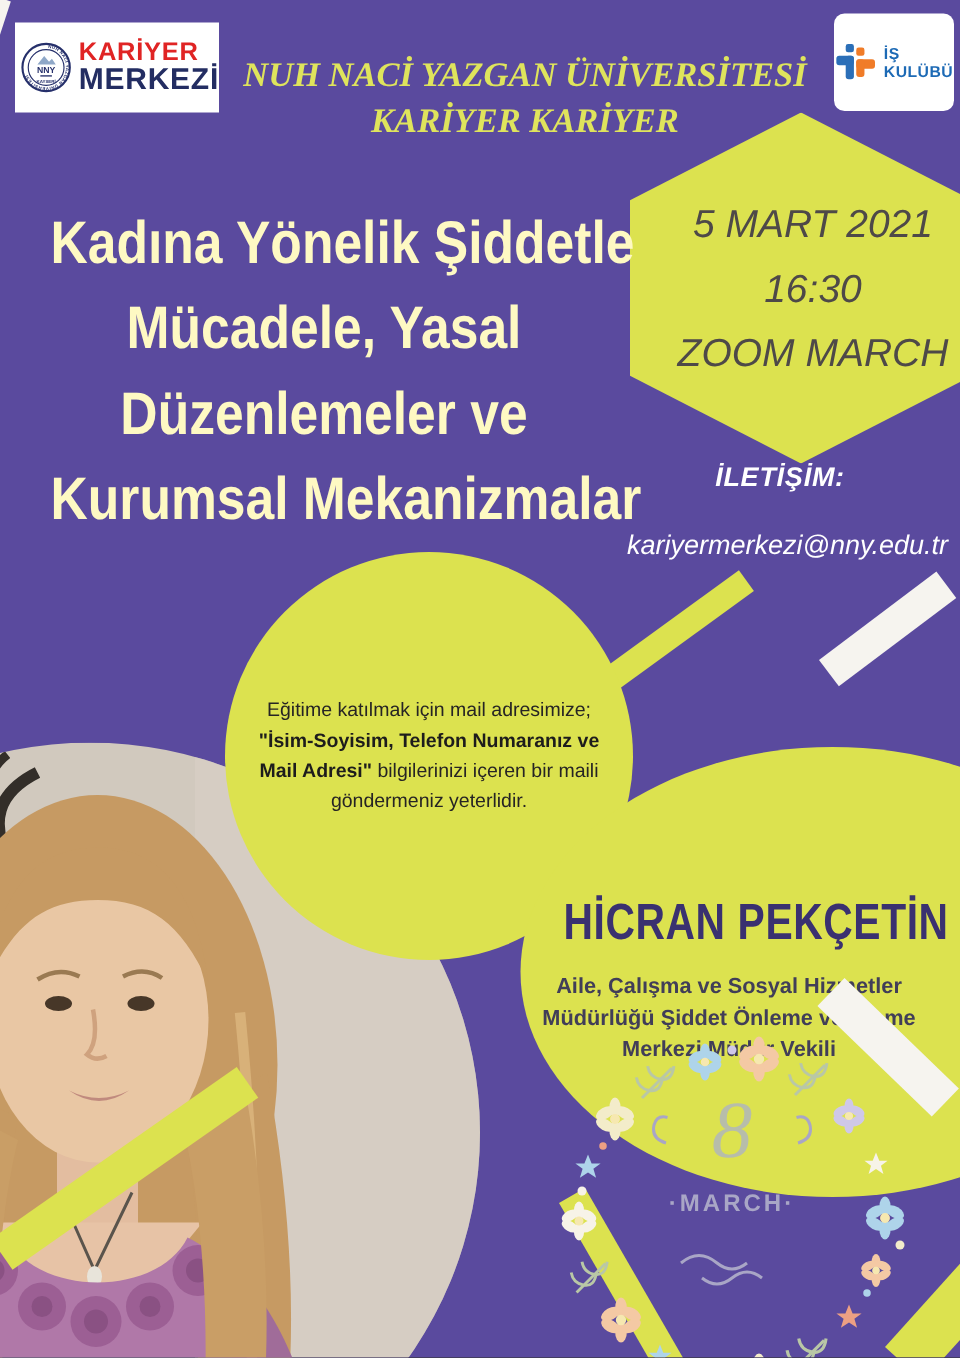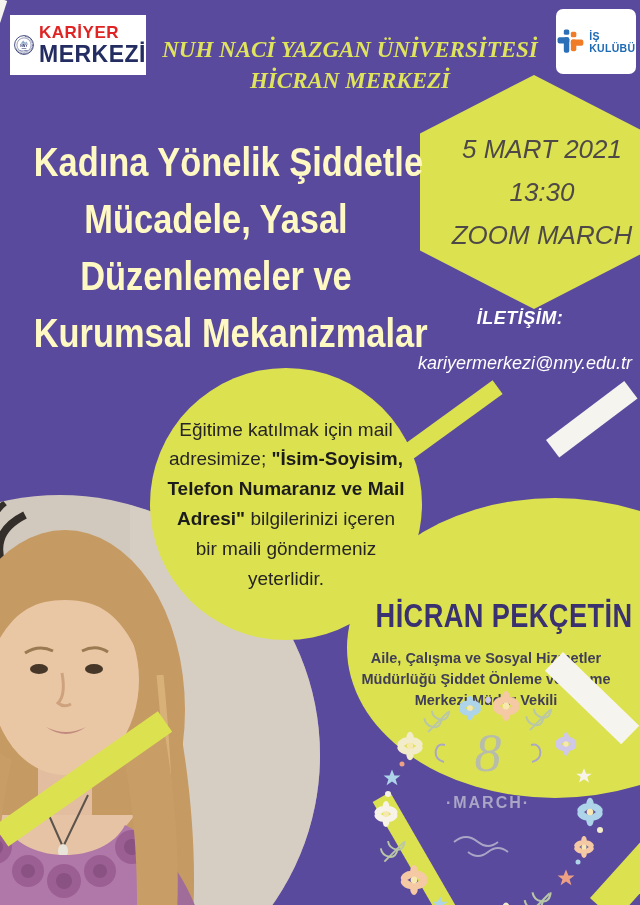--- a/index.html
+++ b/index.html
@@ -8,21 +8,21 @@
     background:#5a4a9e;
     font-family:"Liberation Sans",sans-serif;
   }
   
   .logo-box{
     position:absolute;left:10px;top:15px;width:136px;height:60px;
     background:#ffffff;display:flex;align-items:center;gap:5px;padding-left:4px;box-sizing:border-box;
   }
   .logo-words{display:flex;flex-direction:column;line-height:1.05;}
   .logo-w1{color:#e02424;font-weight:bold;font-size:17px;letter-spacing:.5px;}
-  .logo-w2{color:#232d62;font-weight:bold;font-size:23px;letter-spacing:.5px;}
+  .logo-w2{color:#232d62;font-weight:bold;font-size:20px;letter-spacing:.5px;}
   .isk-box{
     position:absolute;left:556px;top:9px;width:80px;height:65px;background:#ffffff;border-radius:7px;
     display:flex;flex-direction:row;align-items:center;justify-content:center;gap:2px;
   }
   .isk-label{color:#1d6ab5;font-weight:bold;font-size:10.5px;letter-spacing:.3px;}
   .hdr-text{
     position:absolute;left:150px;top:34px;width:400px;text-align:center;
     font-family:"Liberation Serif",serif;font-style:italic;font-weight:bold;
     color:#dfe45c;font-size:23px;line-height:1.35;
   }
@@ -41,21 +41,21 @@
   }
   
   .contact{position:absolute;left:418px;top:308px;width:204px;text-align:center;color:#ffffff;}
   .contact-label{font-weight:bold;font-style:italic;font-size:18px;letter-spacing:.5px;}
   .contact-email{font-style:italic;font-size:18px;margin-top:24px;}
   
   .info-circle{
     position:absolute;left:150px;top:368px;width:272px;height:272px;border-radius:50%;
     background:#dce24f;display:flex;align-items:center;justify-content:center;
   }
-  .info-text{width:238px;text-align:center;color:#262424;font-size:19px;line-height:1.57;}
+  .info-text{width:238px;text-align:center;color:#262424;font-size:13px;line-height:1.57;}
   .info-text b{color:#1d1c1c;}
   
   .photo-wrap{position:absolute;left:-200px;top:495px;width:520px;height:520px;border-radius:50%;overflow:hidden;}
   
   .speaker-blob{position:absolute;left:347px;top:498px;width:416px;height:300px;border-radius:50%;background:#dce24f;}
   .speaker-name{
     position:absolute;left:348px;top:596px;width:276px;text-align:center;
     color:#3a3170;font-weight:bold;font-size:34px;white-space:nowrap;
     transform:scaleX(.8);transform-origin:50% 50%;letter-spacing:.5px;
   }
@@ -78,21 +78,21 @@
     color:#a9a6c6;font-weight:bold;font-size:16px;letter-spacing:2px;
   }
 </style>
 </head>
 <body>
 
 <div id="poster">
 
   <div class="hexagon">
     <div>5 MART 2021</div>
-    <div>13:30</div>
+    <div>16:30</div>
     <div>ZOOM MARCH</div>
   </div>
 
   <div class="photo-wrap">
     <svg width="520" height="520" viewBox="0 0 520 520">
       <rect x="0" y="0" width="520" height="520" fill="#d1c9be"></rect>
       <rect x="330" y="0" width="190" height="520" fill="#d8d1c6" opacity="0.6"></rect>
 
       <path d="M225 20 q-40 20 -18 60 q16 30 52 12" fill="none" stroke="#332e29" stroke-width="8"></path>
       <path d="M205 8 q-18 14 -10 34" fill="none" stroke="#332e29" stroke-width="6"></path>
@@ -253,21 +253,21 @@
         <rect x="19" y="4" width="7" height="7" rx="2"></rect>
         <rect x="19" y="14" width="16" height="8" rx="2.5"></rect>
         <rect x="19" y="14" width="7" height="15" rx="2.5"></rect>
       </g>
     </svg>
     <span class="isk-label">İŞ KULÜBÜ</span>
   </div>
 
   <div class="hdr-text">
     <div>NUH NACİ YAZGAN ÜNİVERSİTESİ</div>
-    <div>HİCRAN MERKEZİ</div>
+    <div>KARİYER KARİYER</div>
   </div>
 
   <div class="main-title">
     <div class="title-line">Kadına Yönelik Şiddetle</div>
     <div class="title-line">Mücadele, Yasal</div>
     <div class="title-line">Düzenlemeler ve</div>
     <div class="title-line">Kurumsal Mekanizmalar</div>
   </div>
 
   <div class="contact">

